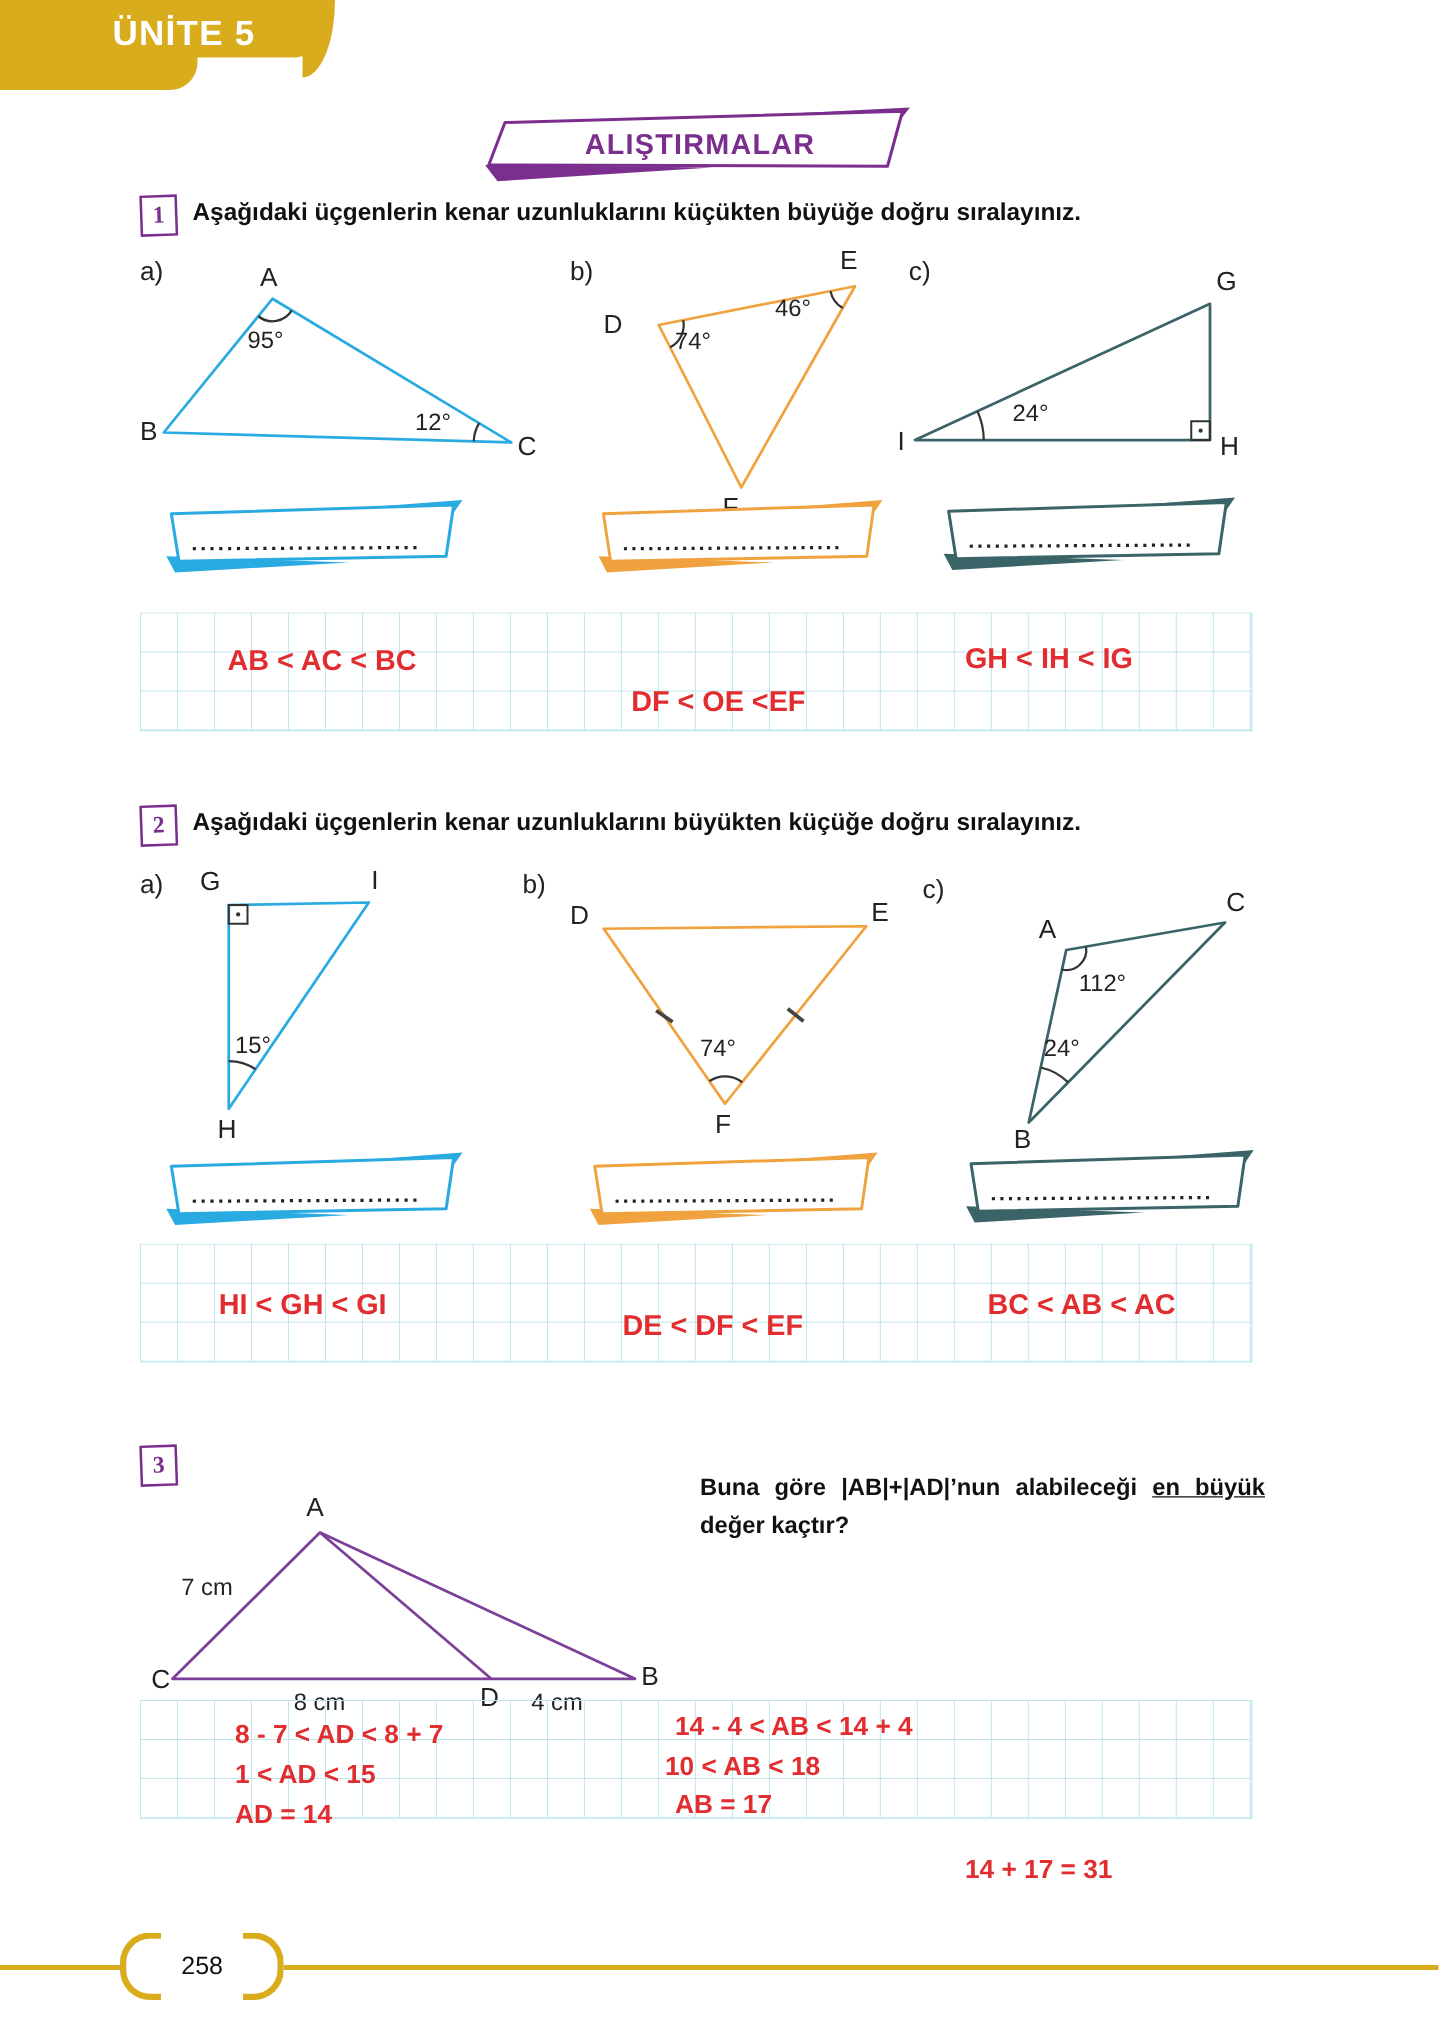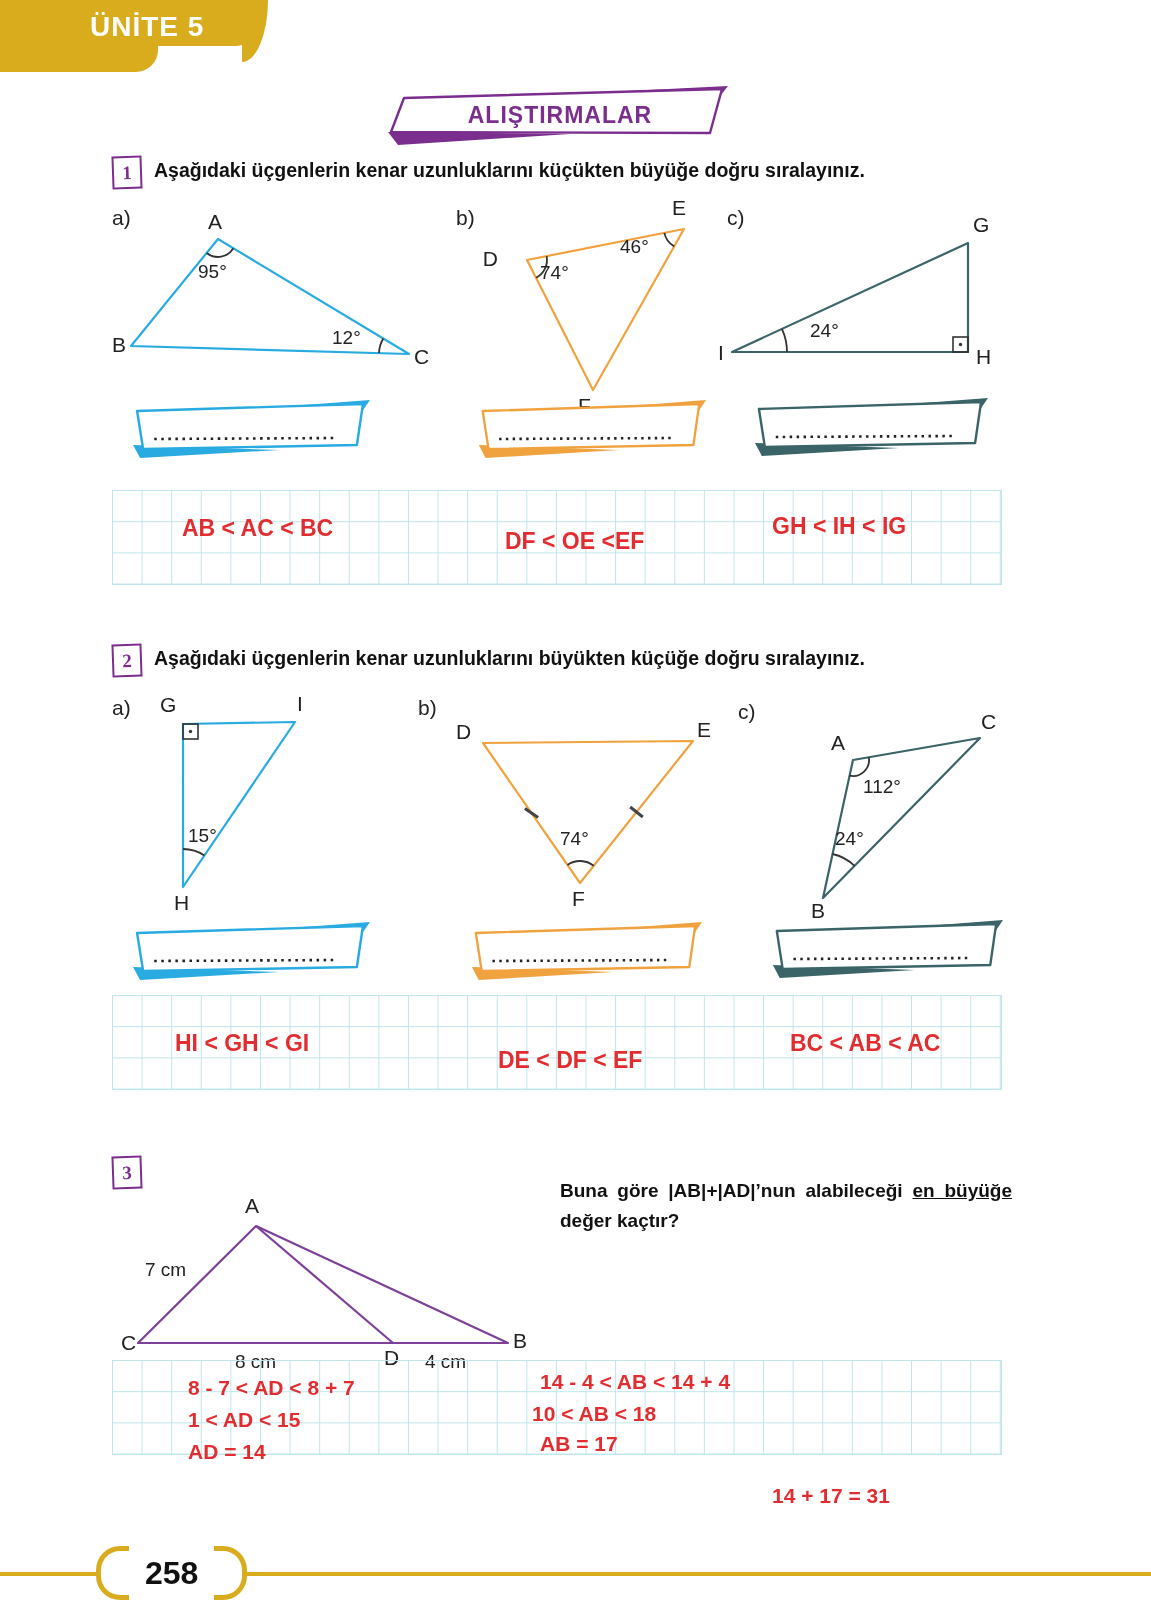--- a/index.html
+++ b/index.html
@@ -35,21 +35,21 @@
   .q3-text p{margin:0 0 6px 0;}
   .q3-bold{font-weight:bold;}
   .u{text-decoration:underline;}
 
   
   .footer-line{left:0;top:1572px;width:1151px;height:4px;background:#D9AC1E;}
   .page-badge{left:96px;top:1546px;display:flex;align-items:center;background:#fff;z-index:2;}
   .bracket{width:28px;height:44px;background:#fff;}
   .bracket-l{border:5px solid #D9AC1E;border-right:none;border-radius:24px 0 0 24px;}
   .bracket-r{border:5px solid #D9AC1E;border-left:none;border-radius:0 24px 24px 0;}
-  .page-num{padding:0 16px;font-size:32px;font-weight:bold;color:#111;}
+  .page-num{padding:0 16px;font-size:20px;font-weight:normal;color:#111;}
 
   svg{display:block;overflow:visible;}
   svg text{font-family:"Liberation Sans",sans-serif;}
   .vlabel{font-size:21px;fill:#222;}
   .alabel{font-size:19px;fill:#222;}
   .arc{fill:none;stroke:#333;stroke-width:1.8;}
   .ramark{fill:none;stroke:#333;stroke-width:1.6;}
   .tick{stroke:#444;stroke-width:3;}
   .dotline{stroke:#222;stroke-width:2.6;stroke-dasharray:2.5 4.5;}
   .tri{fill:none;stroke-width:2.2;stroke-linejoin:round;}
@@ -128,21 +128,21 @@
   </svg>
   <svg class="abs" style="left:750px;top:398px;" width="238" height="60" viewBox="0 0 240 60" preserveAspectRatio="none">
     <polygon points="135,8 240,0 231,13" fill="#3A6468"></polygon>
     <polygon points="5,45 150,50 12,58" fill="#3A6468"></polygon>
     <polygon class="boxline" points="9,11 233,4 227,45 15,49" stroke="#3A6468"></polygon>
     <line class="dotline" x1="26" y1="39" x2="208" y2="38"></line>
   </svg>
 
   <div class="abs grid-area" style="left:112px;top:490px;"></div>
   <div class="abs work" style="left:155px;top:515px;margin-left:27px;">AB &lt; AC &lt; BC</div>
-  <div class="abs work" style="left:505px;top:528px;text-align:right;">DF &lt; OE &lt;EF</div>
+  <div class="abs work" style="left:505px;top:548px;text-align:right;">DF &lt; OE &lt;EF</div>
   <div class="abs work" style="left:772px;top:513px;">GH &lt; IH &lt; IG</div>
 
   <div class="abs q-head" style="left:112px;top:644px;">
     <div class="q-num">2</div>
     <div class="q-prompt">Aşağıdaki üçgenlerin kenar uzunluklarını büyükten küçüğe doğru sıralayınız.</div>
   </div>
 
   <div class="abs part-label" style="left:112px;top:696px;">a)</div>
   <div class="abs part-label" style="left:418px;top:696px;">b)</div>
   <div class="abs part-label" style="left:738px;top:700px;">c)</div>
@@ -212,21 +212,21 @@
     <text class="vlabel" x="132" y="55">A</text>
     <text class="vlabel" x="8" y="192">C</text>
     <text class="vlabel" x="271" y="207">D</text>
     <text class="vlabel" x="400" y="190">B</text>
     <text class="alabel" x="32" y="118">7 cm</text>
     <text class="alabel" x="122" y="210">8 cm</text>
     <text class="alabel" x="312" y="210">4 cm</text>
   </svg>
 
   <div class="abs q3-text" style="left:560px;top:1176px;">
-    <p><span class="q3-bold">Buna göre |AB|+|AD|’nun alabileceği </span><span class="q3-bold u">en büyüğe</span><span class="q3-bold"> değer kaçtır?</span></p>
+    <p><span class="q3-bold">Buna göre |AB|+|AD|’nun alabileceği </span><span class="q3-bold u">en büyük</span><span class="q3-bold"> değer kaçtır?</span></p>
   </div>
 
   <div class="abs grid-area" style="left:112px;top:1360px;"></div>
   <div class="abs work3" style="left:188px;top:1376px;">8 - 7 &lt; AD &lt; 8 + 7</div>
   <div class="abs work3" style="left:188px;top:1408px;">1 &lt; AD &lt; 15</div>
   <div class="abs work3" style="left:188px;top:1440px;">AD = 14</div>
   <div class="abs work3" style="left:540px;top:1370px;">14 - 4 &lt; AB &lt; 14 + 4</div>
   <div class="abs work3" style="left:532px;top:1402px;">10 &lt; AB &lt; 18</div>
   <div class="abs work3" style="left:540px;top:1432px;">AB = 17</div>
   <div class="abs work3" style="left:772px;top:1484px;">14 + 17 = 31</div>

